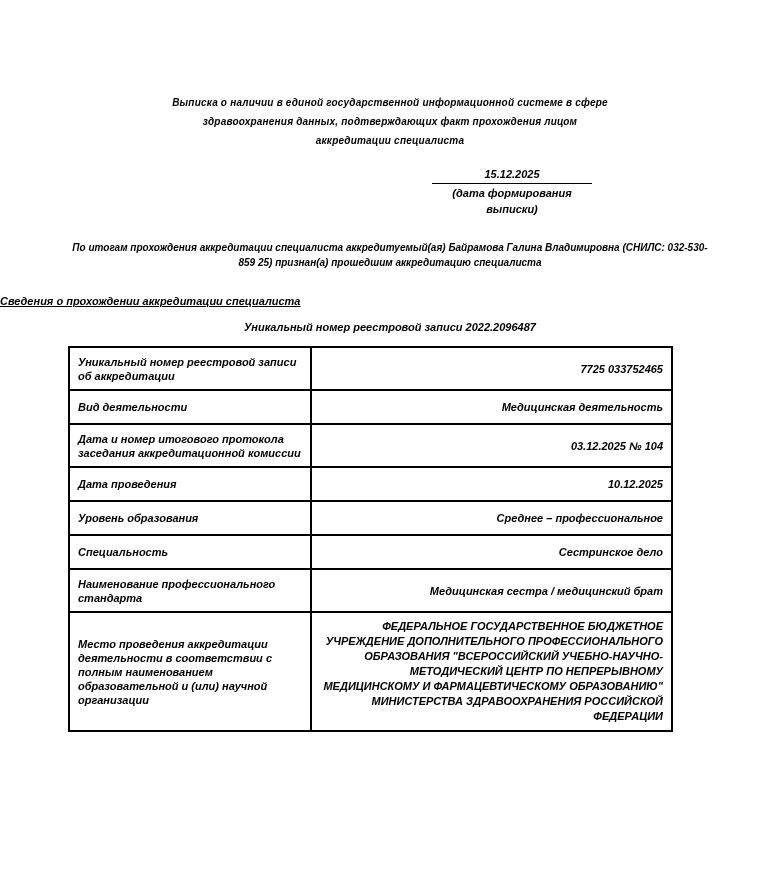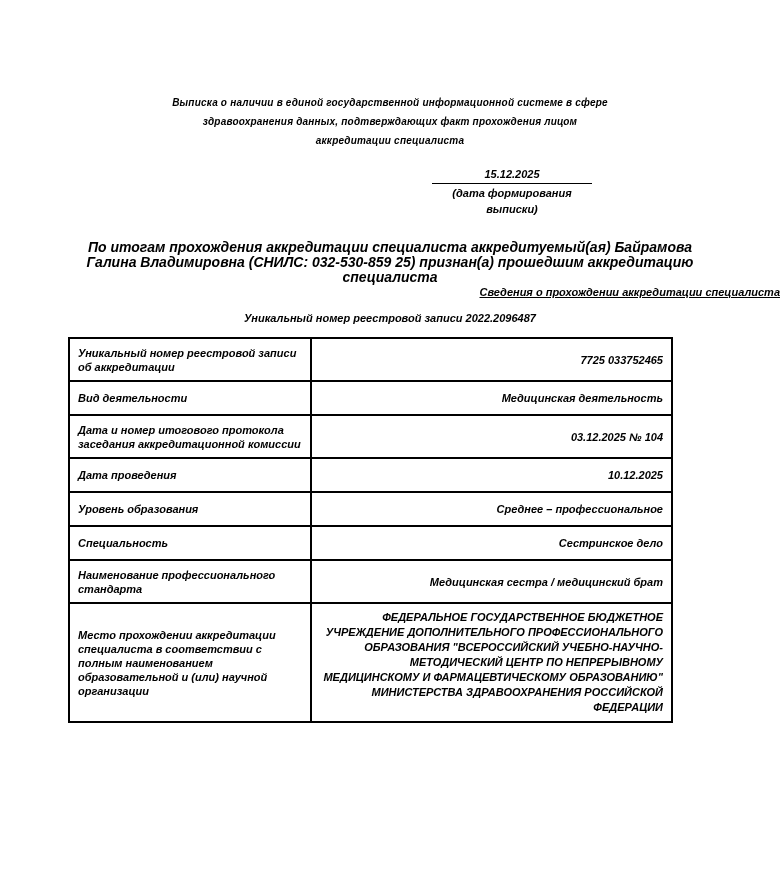--- a/index.html
+++ b/index.html
@@ -43,25 +43,26 @@
   }
   .date-caption {
     font-size: 11px;
     line-height: 16px;
     padding-top: 1px;
   }
   .intro {
     max-width: 648px;
     margin: 23px auto 0 auto;
     text-align: center;
-    font-size: 14px;
+    font-size: 10px;
     line-height: 15px;
   }
   .section-heading {
-    text-align: right;
+    margin-top: 24px;
+    text-align: left;
     font-size: 11px;
     line-height: 14px;
     text-decoration: underline;
   }
   .registry-heading {
     margin-top: 11px;
     text-align: center;
     font-size: 11px;
     line-height: 17px;
   }
@@ -130,19 +131,19 @@
       </tr>
       <tr class="short">
         <td class="col-label">Специальность</td>
         <td class="col-value">Сестринское дело</td>
       </tr>
       <tr class="tall">
         <td class="col-label">Наименование профессионального стандарта</td>
         <td class="col-value">Медицинская сестра / медицинский брат</td>
       </tr>
       <tr class="xtall">
-        <td class="col-label">Место прохождении аккредитации специалиста в соответствии с полным наименованием образовательной и (или) научной организации</td>
+        <td class="col-label">Место проведения аккредитации деятельности в соответствии с полным наименованием образовательной и (или) научной организации</td>
         <td class="col-value org">ФЕДЕРАЛЬНОЕ ГОСУДАРСТВЕННОЕ БЮДЖЕТНОЕ УЧРЕЖДЕНИЕ ДОПОЛНИТЕЛЬНОГО ПРОФЕССИОНАЛЬНОГО ОБРАЗОВАНИЯ "ВСЕРОССИЙСКИЙ УЧЕБНО-НАУЧНО-МЕТОДИЧЕСКИЙ ЦЕНТР ПО НЕПРЕРЫВНОМУ МЕДИЦИНСКОМУ И ФАРМАЦЕВТИЧЕСКОМУ ОБРАЗОВАНИЮ" МИНИСТЕРСТВА ЗДРАВООХРАНЕНИЯ РОССИЙСКОЙ ФЕДЕРАЦИИ</td>
       </tr>
     </tbody>
   </table>
 
 </div>
 
 </body></html>

